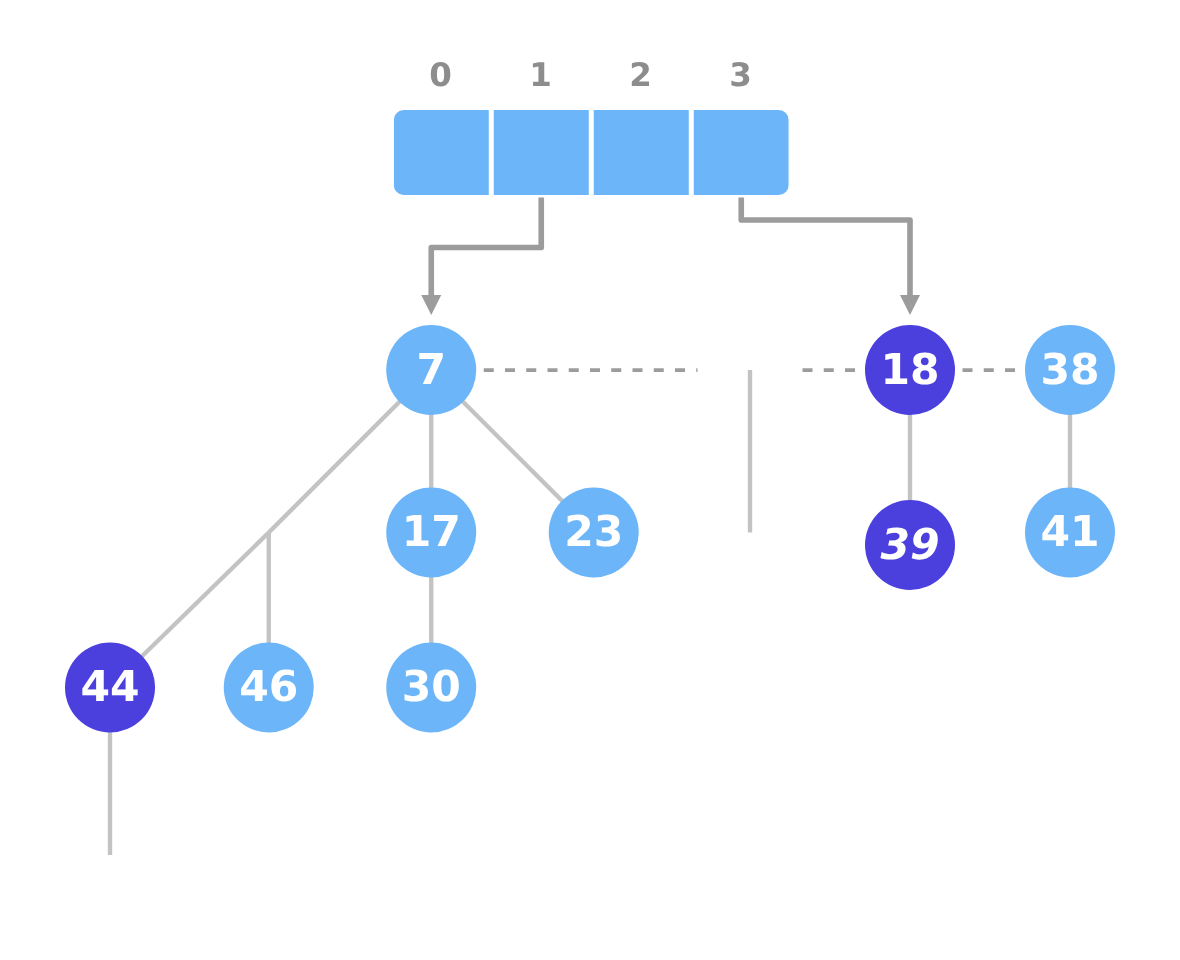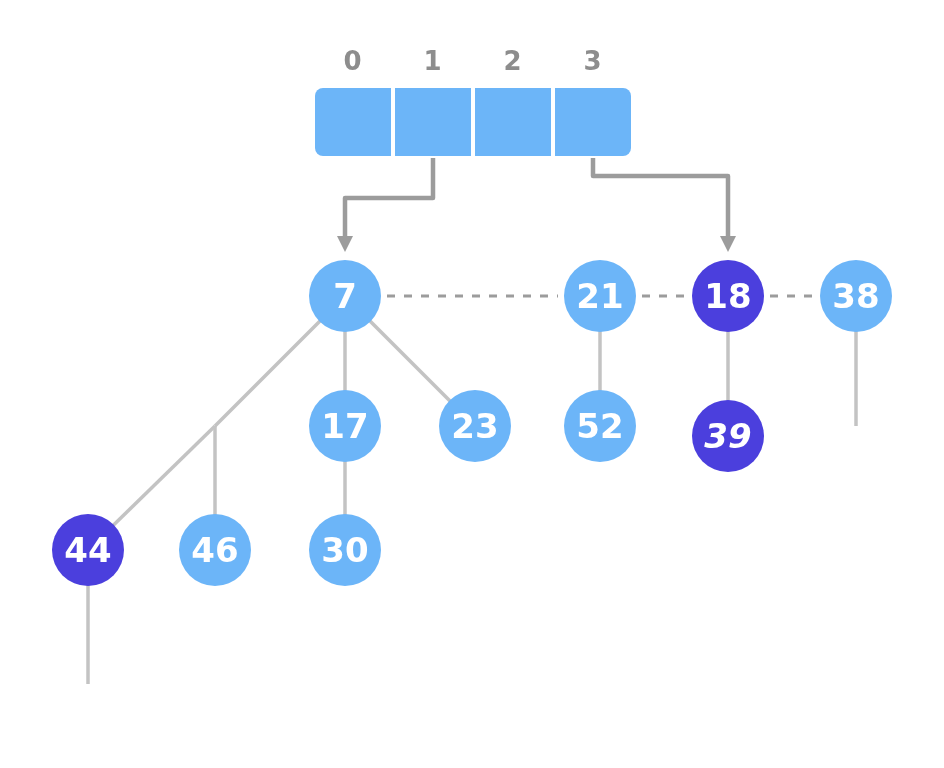--- a/index.html
+++ b/index.html
@@ -88,40 +88,37 @@
     <div class="index-label" style="left: 555px; top: 48px; width: 76px;">3</div>
     <div class="array-row" style="left: 315px; top: 88px;">
       <div class="array-cell" style="width: 76px; height: 68px;"></div>
       <div class="array-cell" style="width: 76px; height: 68px;"></div>
       <div class="array-cell" style="width: 76px; height: 68px;"></div>
       <div class="array-cell" style="width: 76px; height: 68px;"></div>
     </div>
     <div class="node light" style="left: 309px; top: 260px; width: 72px; height: 72px;">
       <span>7</span>
     </div>
-    <div class="node light" style="left: 564px; top: 260px; width: 72px; height: 72px;">
-      <span>21</span>
-    </div>
     <div class="node dark" style="left: 692px; top: 260px; width: 72px; height: 72px;">
       <span>18</span>
     </div>
     <div class="node light" style="left: 820px; top: 260px; width: 72px; height: 72px;">
       <span>38</span>
     </div>
     <div class="node light" style="left: 309px; top: 390px; width: 72px; height: 72px;">
       <span>17</span>
     </div>
     <div class="node light" style="left: 439px; top: 390px; width: 72px; height: 72px;">
       <span>23</span>
     </div>
-    <div class="node light" style="left: 564px; top: 390px; width: 72px; height: 72px;">
-      <span>52</span>
-    </div>
     <div class="node dark" style="left: 692px; top: 400px; width: 72px; height: 72px; font-style: italic;">
       <span>39</span>
+    </div>
+    <div class="node light" style="left: 820px; top: 390px; width: 72px; height: 72px;">
+      <span>41</span>
     </div>
     <div class="node dark" style="left: 52px; top: 514px; width: 72px; height: 72px;">
       <span>44</span>
     </div>
     <div class="node light" style="left: 179px; top: 514px; width: 72px; height: 72px; text-align: center;">
       <span>46</span>
     </div>
     <div class="node light" style="left: 309px; top: 514px; width: 72px; height: 72px;">
       <span>30</span>
     </div>

